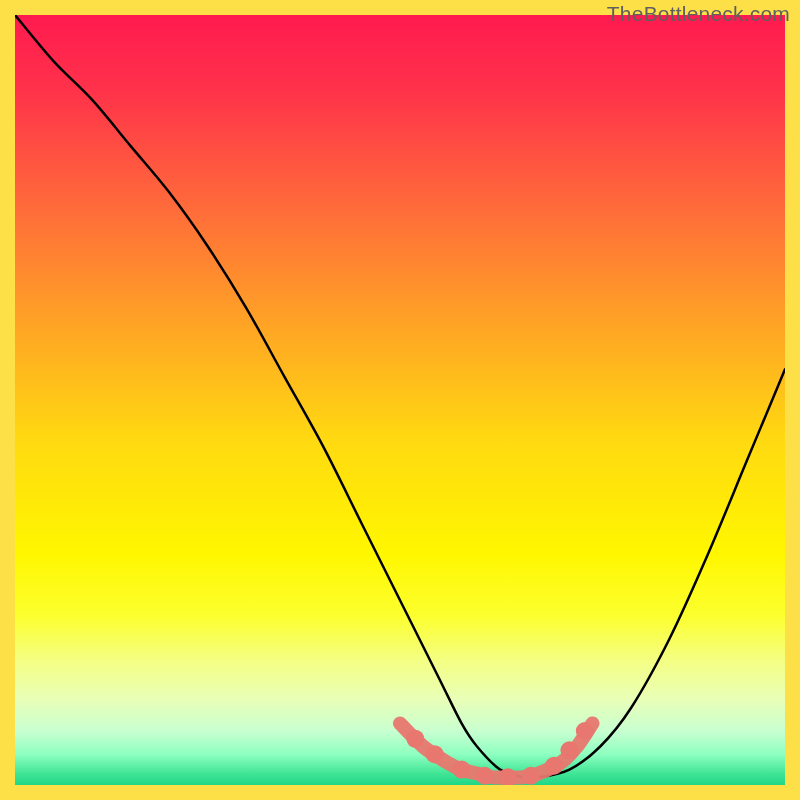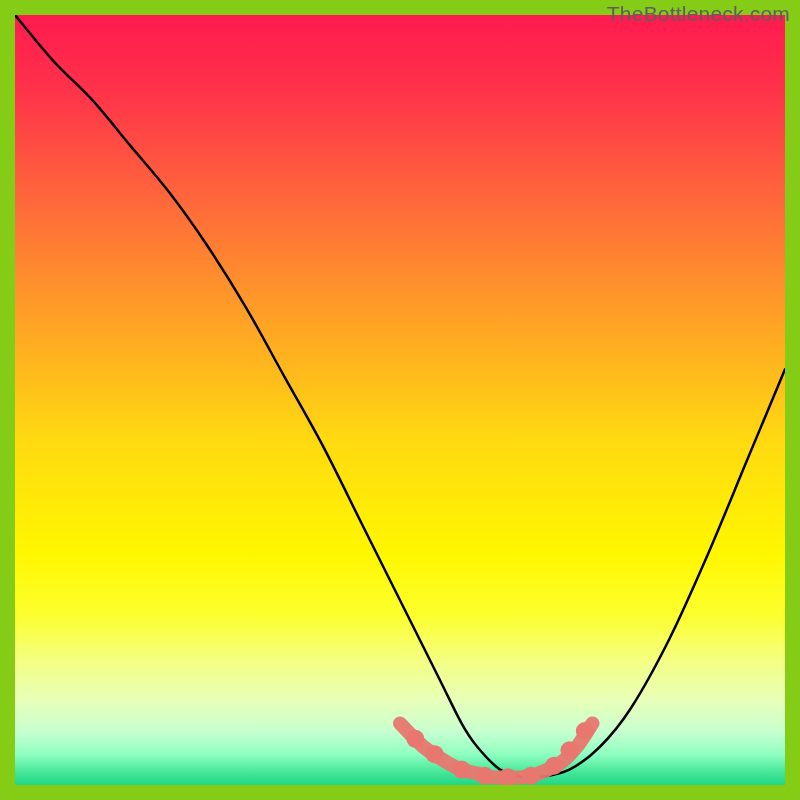--- a/index.html
+++ b/index.html
@@ -10,21 +10,21 @@
     background: #000000;
     overflow: hidden;
     font-family: Arial, Helvetica, sans-serif;
   }
   .frame {
     position: absolute;
     left: 0;
     top: 0;
     width: 800px;
     height: 800px;
-    background: #84cc16;
+    background: #fde047;
   }
   .plot-area {
     position: absolute;
     left: 15px;
     top: 15px;
     width: 770px;
     height: 770px;
     overflow: hidden;
   }
   .gradient-bg {

